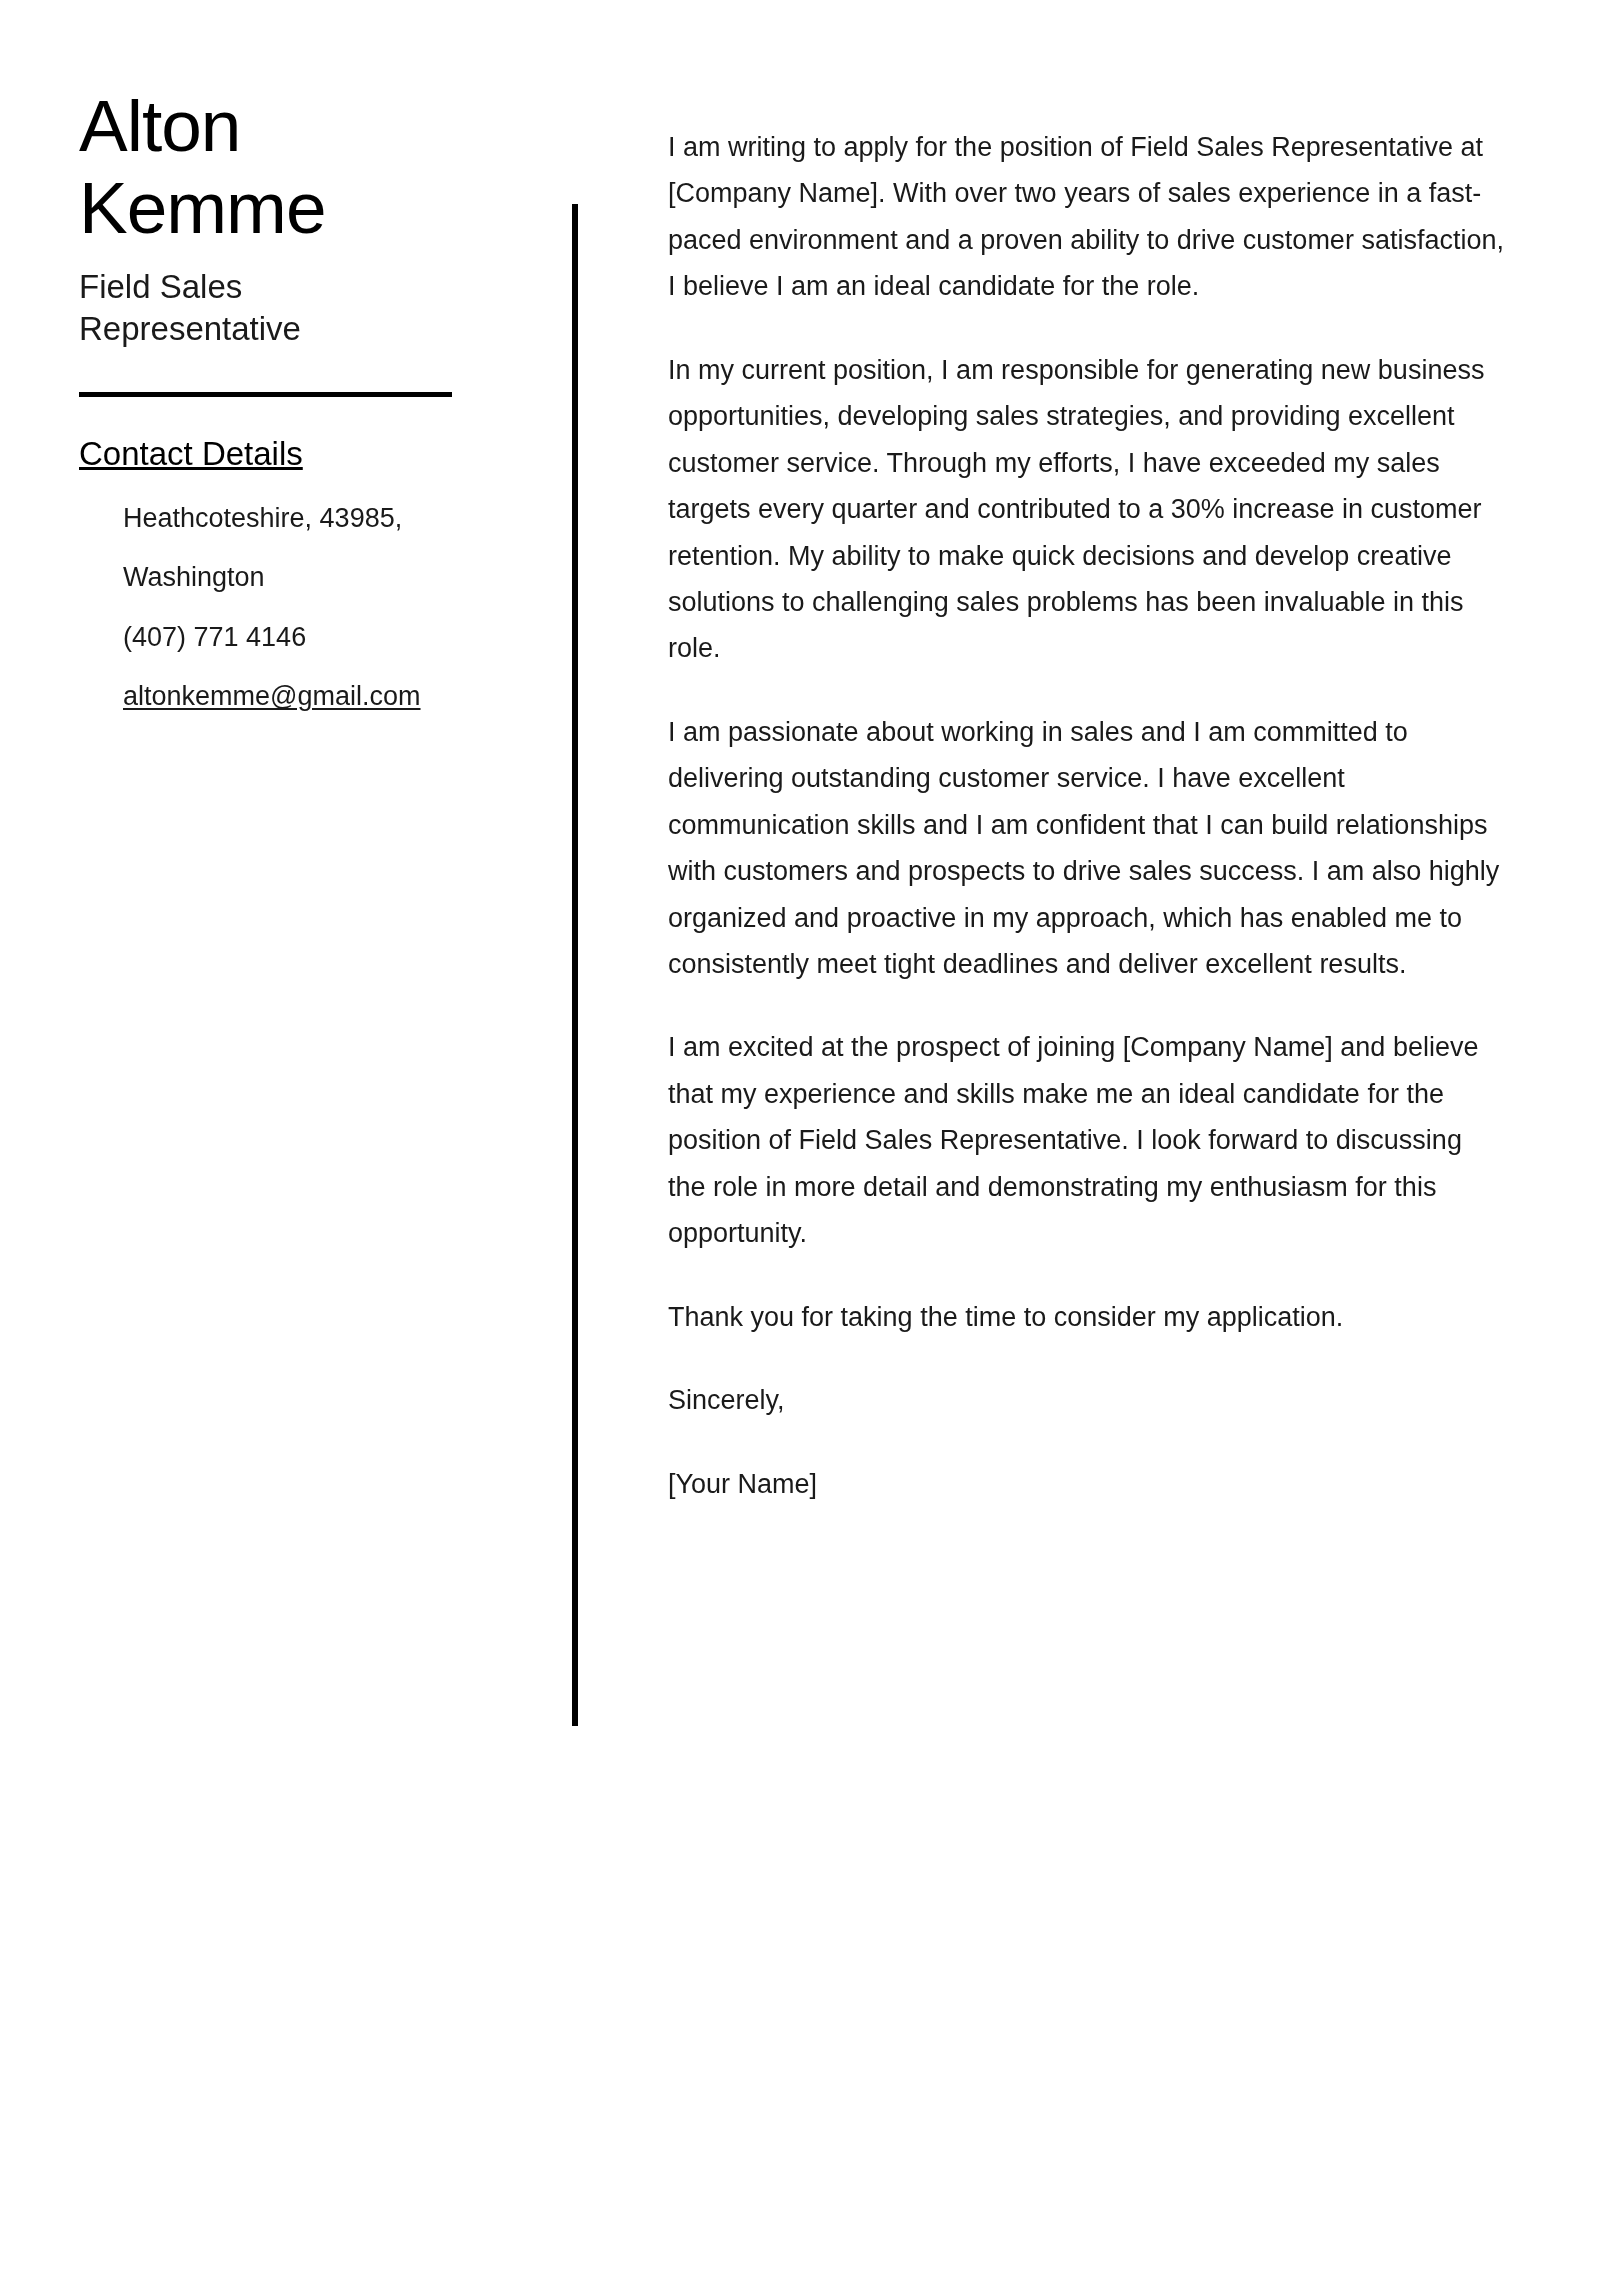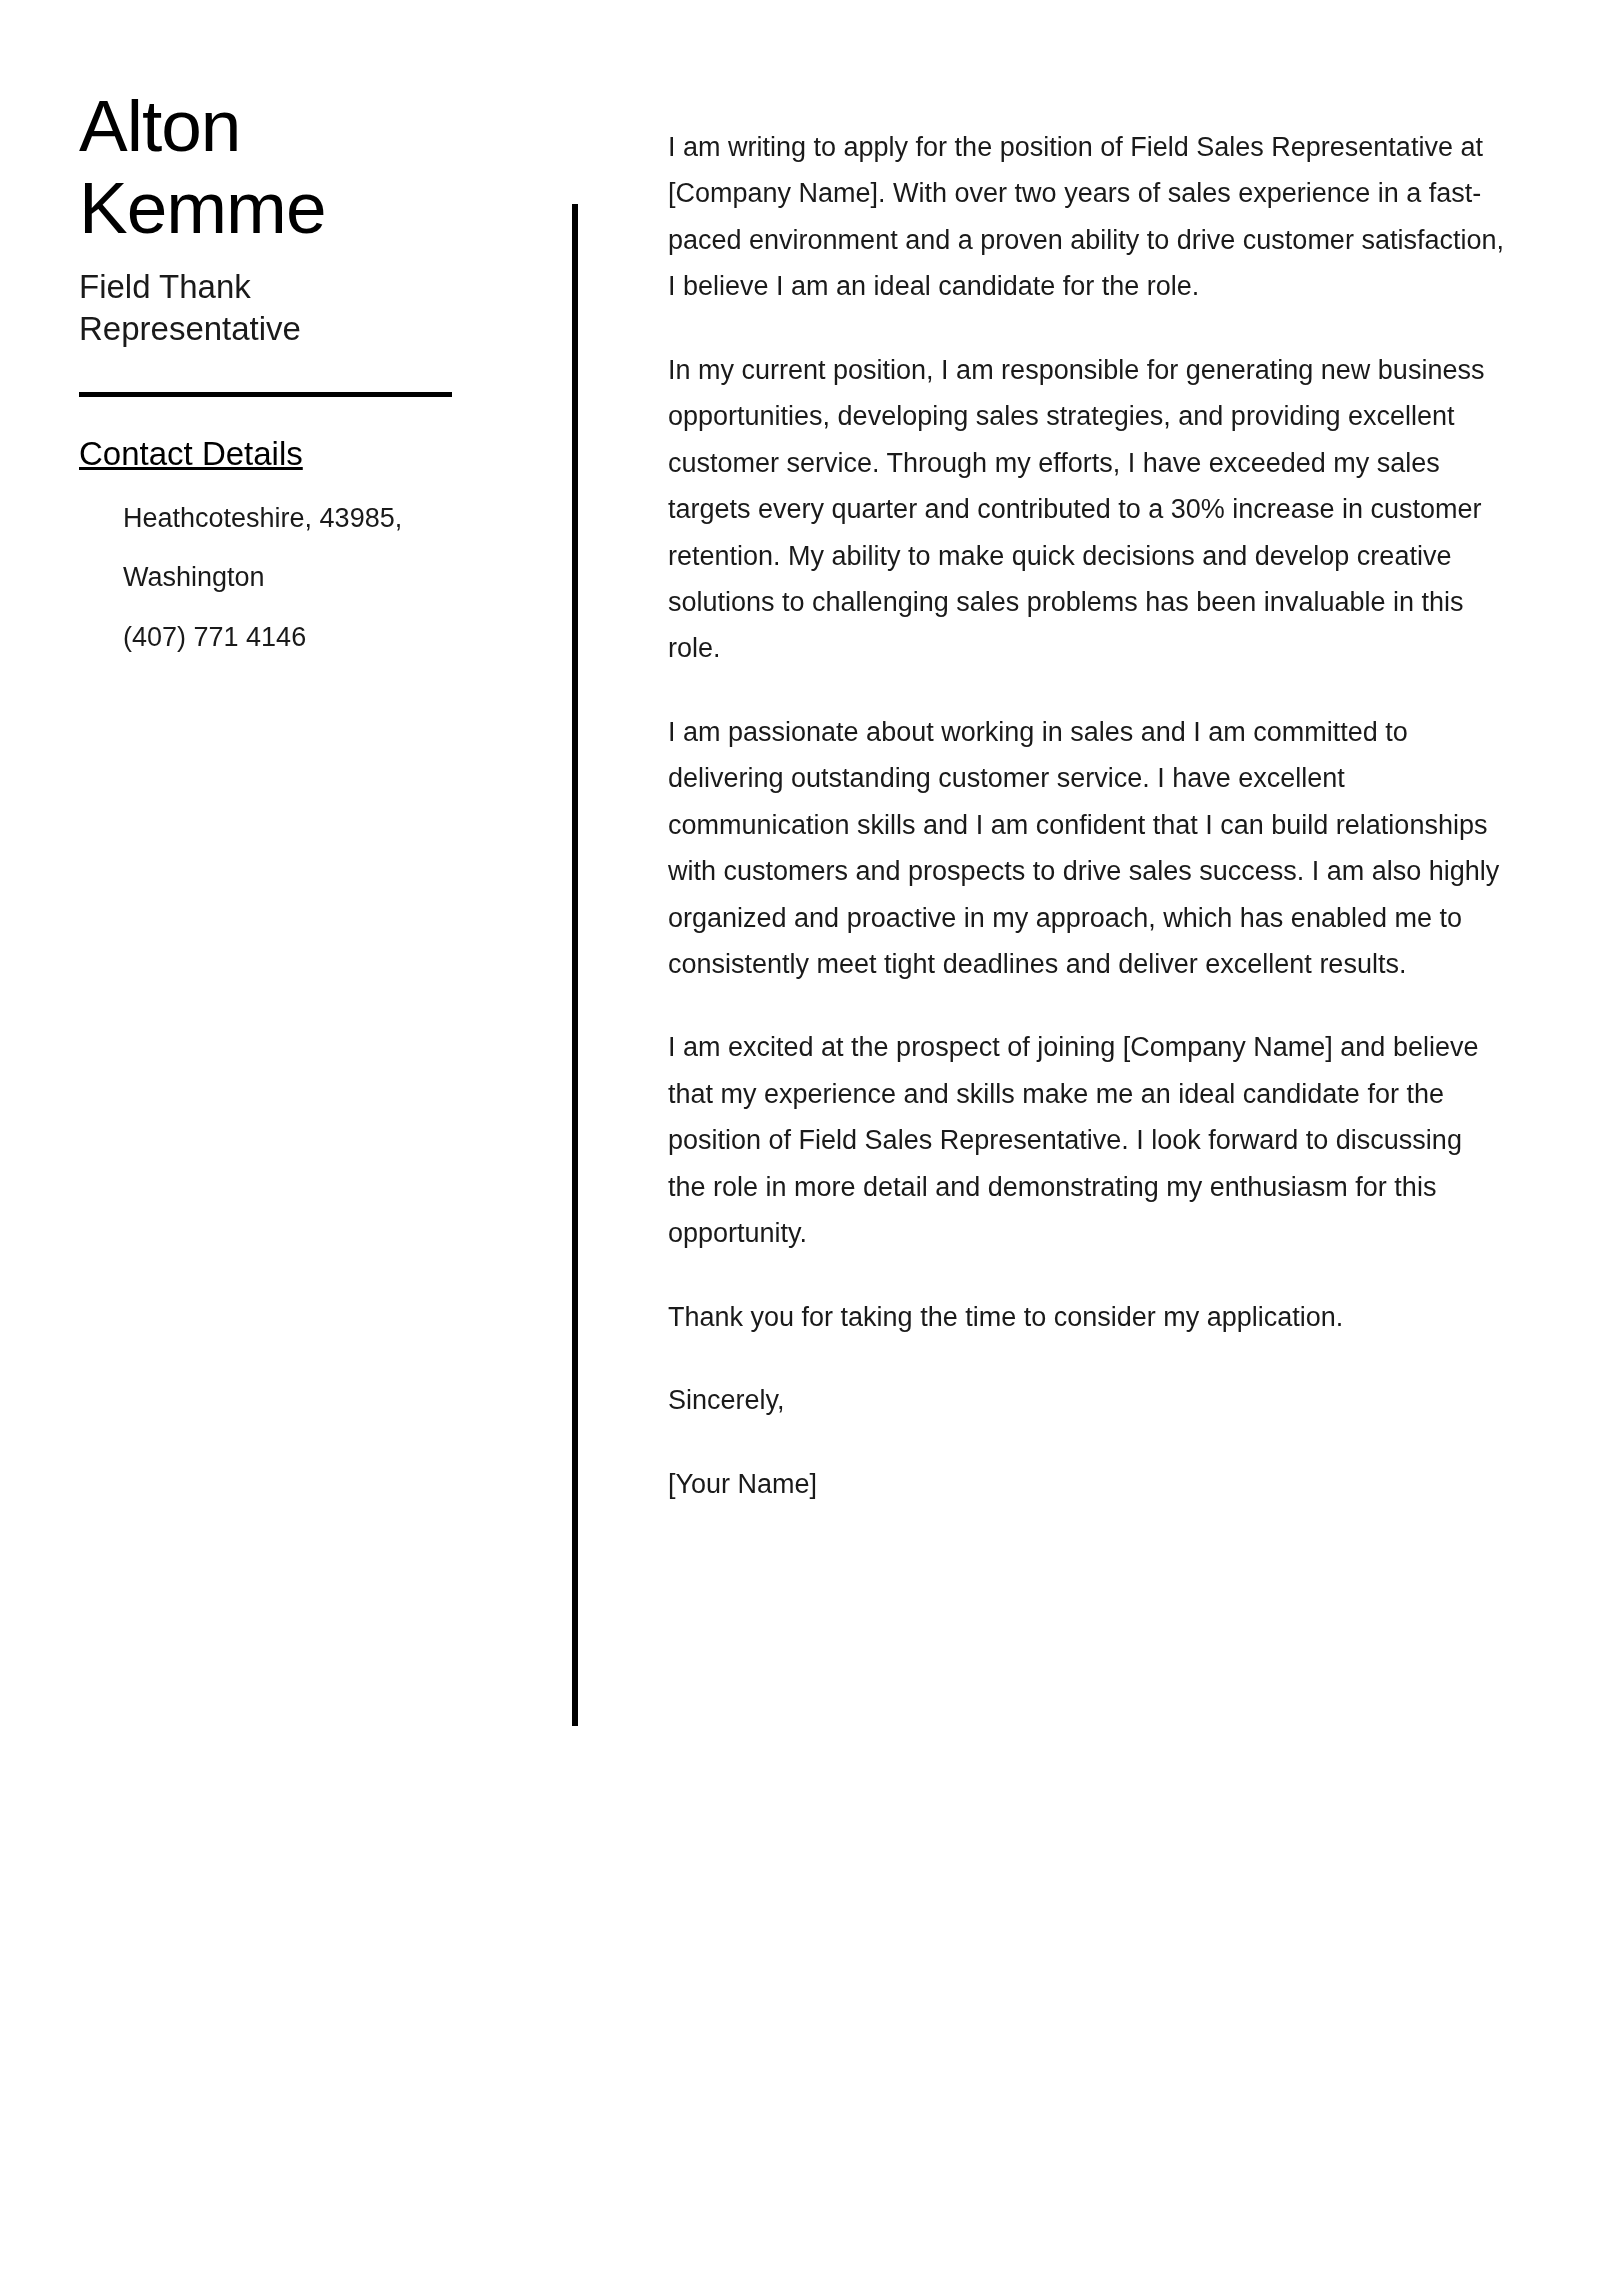--- a/index.html
+++ b/index.html
@@ -117,32 +117,35 @@
 <div class="page">
 
   <div class="sidebar">
 
     <div class="name-block">
       <span class="name-line">Alton</span>
       <span class="name-line">Kemme</span>
     </div>
 
     <div class="job-title">
-      <span class="job-title-line">Field Thank</span>
+      <span class="job-title-line">Field Sales</span>
       <span class="job-title-line">Representative</span>
     </div>
 
     <div class="rule"></div>
 
     <div class="section-heading">Contact Details</div>
 
     <div class="contact-list">
       <span class="contact-item">Heathcoteshire, 43985,</span>
       <span class="contact-item">Washington</span>
       <span class="contact-item">(407) 771 4146</span>
+      <span class="contact-item">
+        <span class="contact-link">altonkemme@gmail.com</span>
+      </span>
     </div>
 
   </div>
 
   <div class="divider"></div>
 
   <div class="letter">
     <p>I am writing to apply for the position of Field Sales Representative at [Company Name]. With over two years of sales experience in a fast-paced environment and a proven ability to drive customer satisfaction, I believe I am an ideal candidate for the role.</p>
     <p>In my current position, I am responsible for generating new business opportunities, developing sales strategies, and providing excellent customer service. Through my efforts, I have exceeded my sales targets every quarter and contributed to a 30% increase in customer retention. My ability to make quick decisions and develop creative solutions to challenging sales problems has been invaluable in this role.</p>
     <p>I am passionate about working in sales and I am committed to delivering outstanding customer service. I have excellent communication skills and I am confident that I can build relationships with customers and prospects to drive sales success. I am also highly organized and proactive in my approach, which has enabled me to consistently meet tight deadlines and deliver excellent results.</p>

